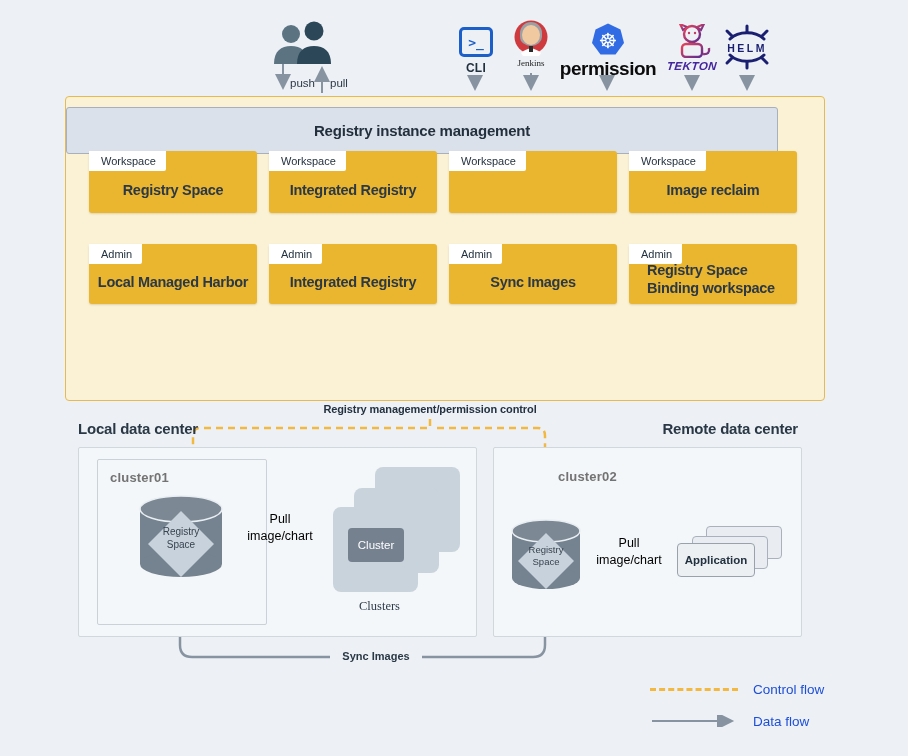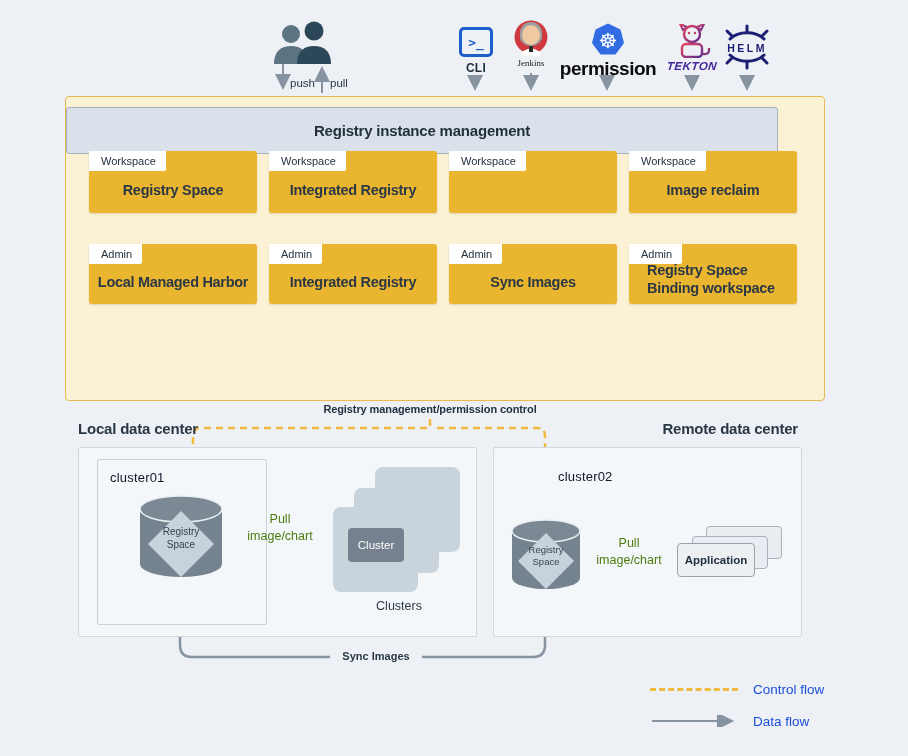--- a/index.html
+++ b/index.html
@@ -51,29 +51,29 @@
     left:23px;top:237px;width:710px;height:45px;background:#DBE1EA;border:1px solid #A8B0BD;border-radius:3px;
     display:flex;align-items:center;justify-content:center;
     font-weight:bold;font-size:15px;color:#22303E;letter-spacing:-0.2px;margin-top:10px;
   }
   
   .small-flow-label{font-weight:bold;font-size:11px;color:#233140;text-align:center;letter-spacing:-0.1px;}
   .dc-heading{font-weight:bold;font-size:15px;color:#2A3846;letter-spacing:-0.2px;}
   
   .dc-box{background:#F3F7F9;border:1px solid #D0D7DD;border-radius:2px;}
   .inner-cluster{border:1px solid #C9D2D9;border-radius:2px;}
-  .cluster-name{font-weight:normal;font-size:13px;color:#0f172a;letter-spacing:.2px;}
+  .cluster-name{font-weight:bold;font-size:13px;color:#737373;letter-spacing:.2px;}
   .diamond-label{font-size:10px;line-height:1.25;color:#37434F;text-align:center;font-weight:normal;}
-  .pull-label{font-size:12.5px;color:#4d7c0f;text-align:center;line-height:1.35;}
+  .pull-label{font-size:12.5px;color:#000000;text-align:center;line-height:1.35;}
   .stack-square{position:absolute;width:85px;height:85px;background:#C9D3DC;border-radius:8px;}
   .cluster-chip{
     position:absolute;left:15px;top:21px;width:56px;height:34px;background:#75818F;border-radius:4px;
     color:#fff;font-weight:normal;font-size:11.5px;display:flex;align-items:center;justify-content:center;
   }
-  .clusters-caption{font-size:12.5px;color:#2E3B49;text-align:center;}
+  .clusters-caption{font-size:12.5px;color:#2E3B49;font-family:Liberation Serif, serif;}
   .app-card{position:absolute;background:#E9EDF1;border:1px solid #A8B1BC;border-radius:4px;}
   .app-card.front{
     background:#EDF0F3;border-color:#97A2AD;display:flex;align-items:center;justify-content:center;
     font-weight:bold;font-size:11.5px;color:#22313F;
   }
   .sync-label{
     background:#EDF1F5;font-weight:bold;font-size:11px;color:#2A3846;text-align:center;padding:2px 4px;
   }
   
   .legend-dash{width:88px;height:0;border-top:3px dashed #F2B840;}

